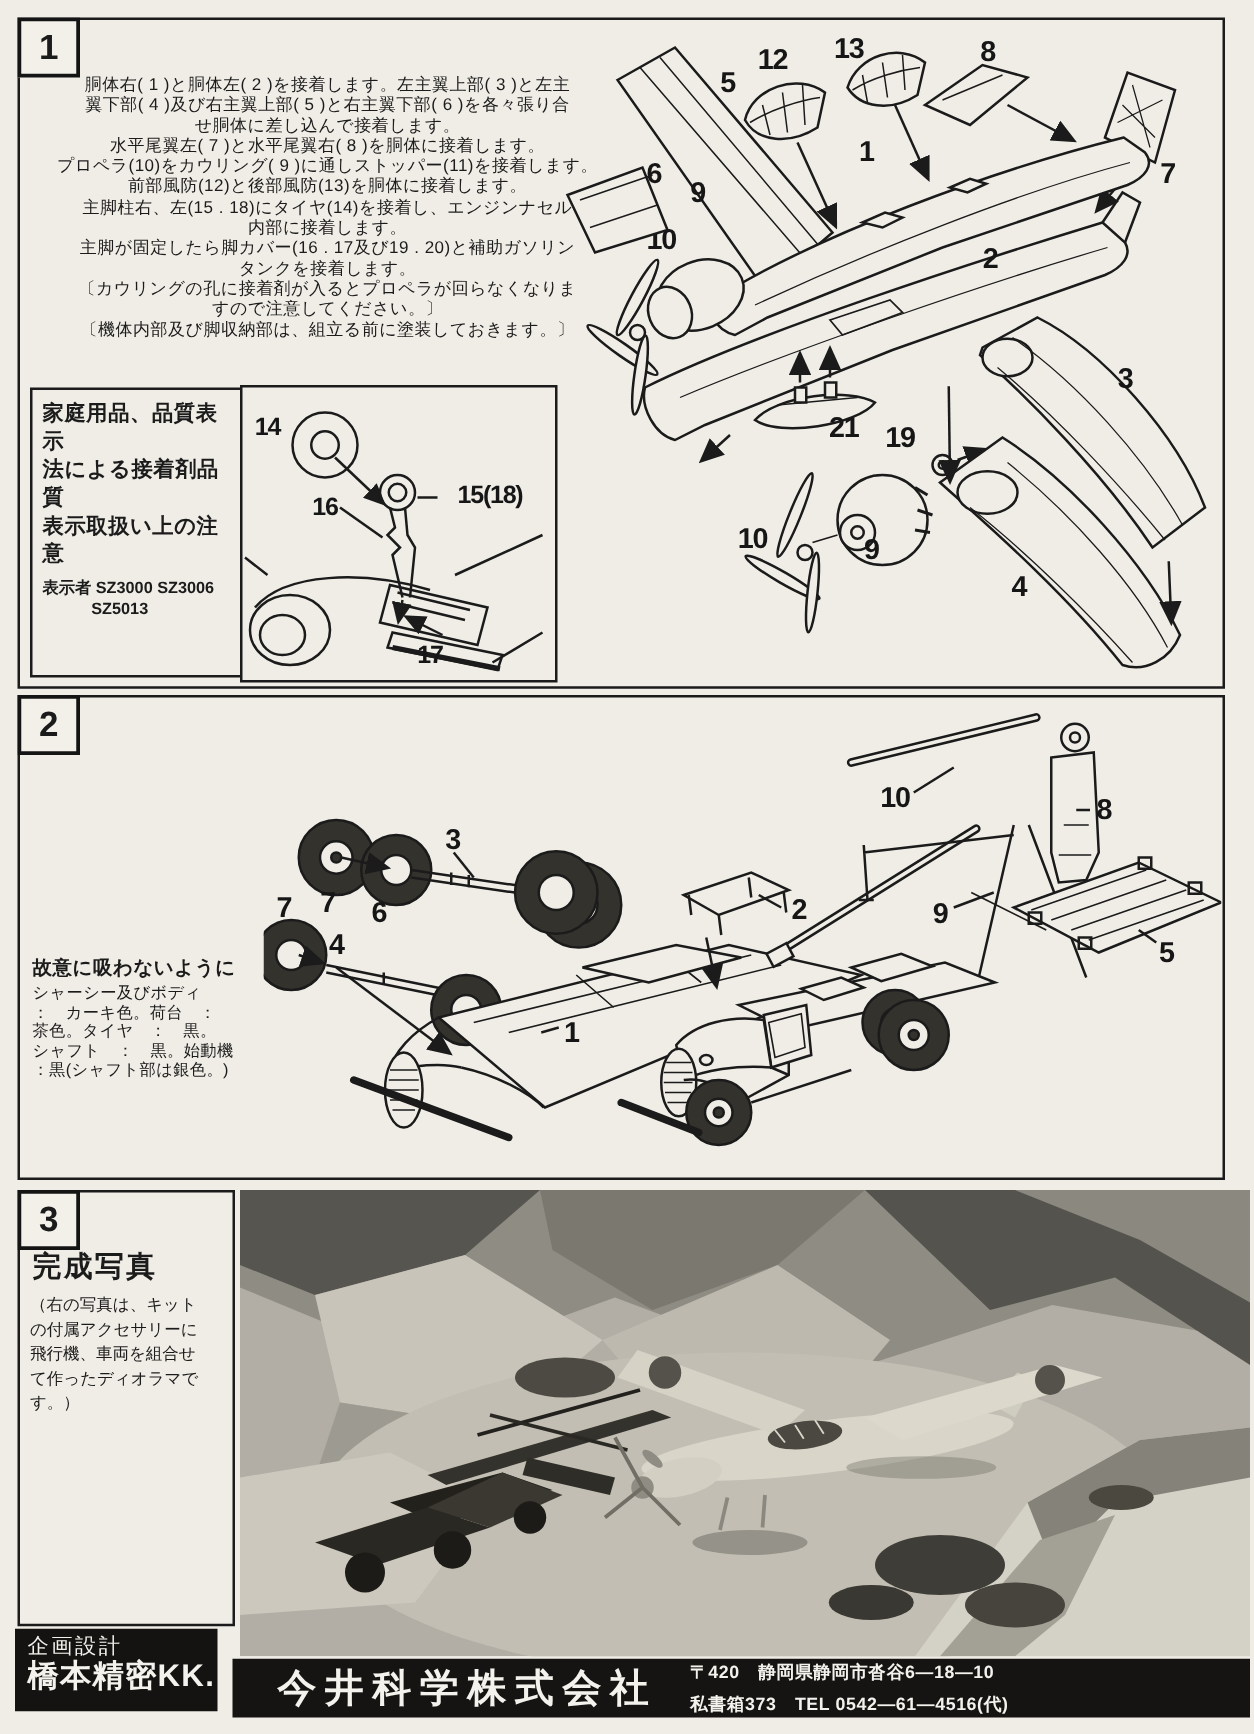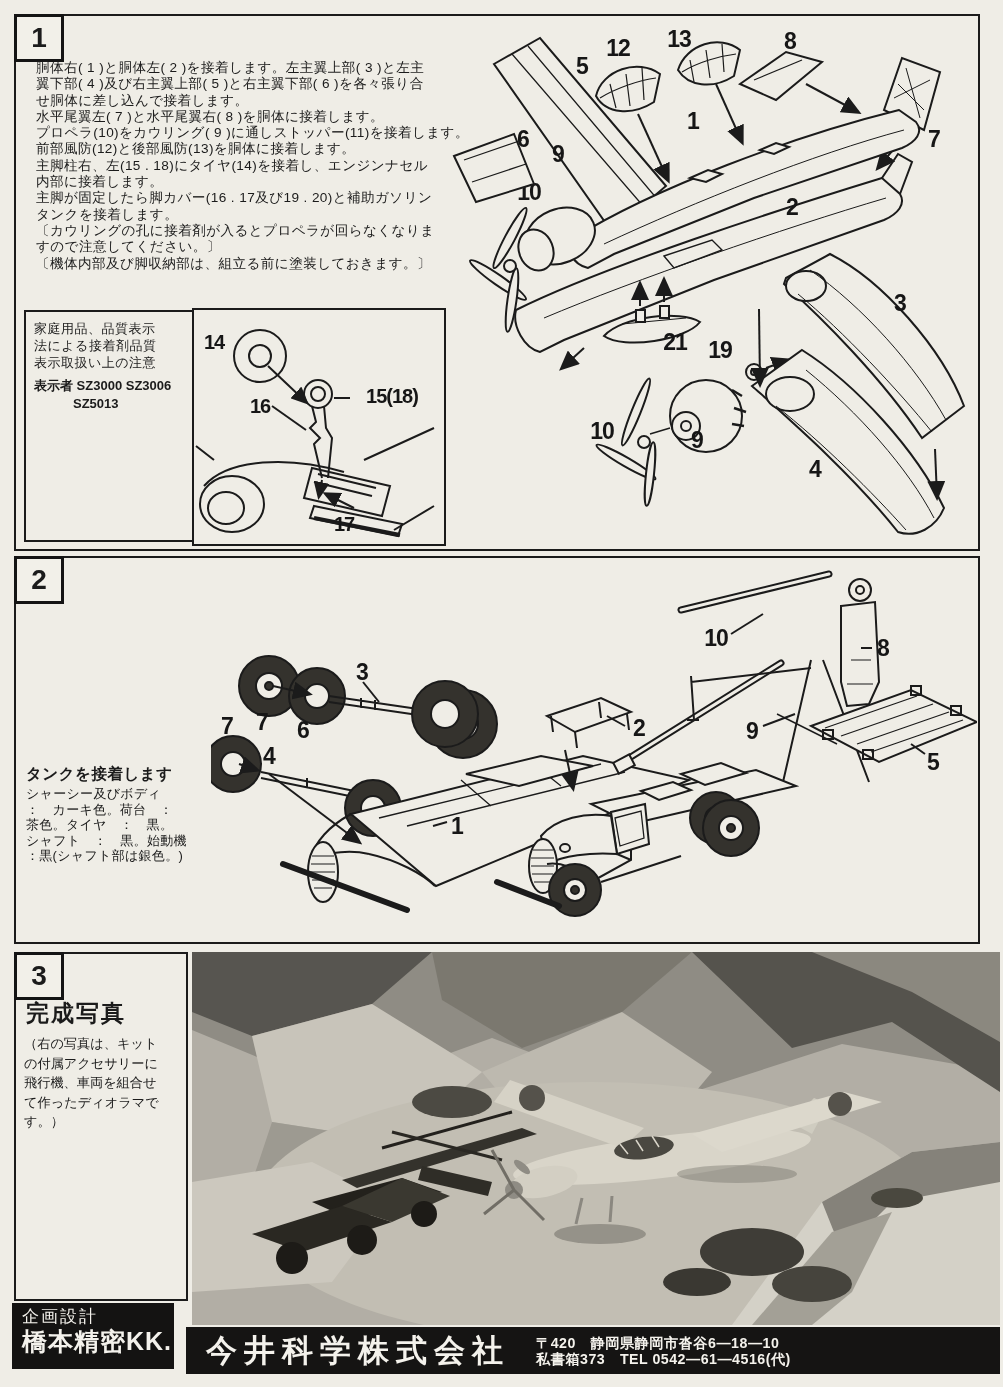--- a/index.html
+++ b/index.html
@@ -25,43 +25,43 @@
   }
   .co.small{font-size:20px}
   .overlay{position:absolute;left:0;top:0;width:100%;height:100%;pointer-events:none}
   svg{display:block}
   .s1-title{
     position:absolute;left:64px;top:8px;font-size:27px;font-weight:700;
     letter-spacing:9px;color:#141414;
   }
   .s1-body{
     position:absolute;left:20px;top:44px;width:452px;
-    font-size:13.6px;line-height:16.3px;letter-spacing:.4px;
-  }
-  .warn-title{font-weight:400;font-size:13px;line-height:1.32;letter-spacing:.5px;padding:8px 6px 4px 8px}
+    font-size:13.6px;line-height:16.3px;letter-spacing:.4px;text-align:center;
+  }
+  .warn-title{font-weight:700;font-size:17px;line-height:1.32;letter-spacing:.5px;padding:8px 6px 4px 8px}
   .warn-items{font-size:12.2px;line-height:1.52;padding:2px 4px 0 8px;letter-spacing:.2px}
   .warn-issuer{font-size:13px;font-weight:700;padding:2px 4px 0 8px;line-height:1.35}
   .s2-body{position:absolute;left:10px;top:38px;width:208px;font-size:13px;line-height:14.9px;letter-spacing:.3px}
   .s2-paint-title{position:absolute;left:10px;top:206px;font-size:15.5px;font-weight:700;letter-spacing:.5px}
   .s2-paint-body{position:absolute;left:10px;top:228px;width:208px;font-size:13px;line-height:15.6px;letter-spacing:.3px}
   .s3-title{position:absolute;left:10px;top:44px;font-size:23px;font-weight:700;letter-spacing:2px}
   .s3-body{position:absolute;left:8px;top:80px;width:156px;font-size:13.2px;line-height:19.5px}
   .s3-note{position:absolute;left:6px;top:288px;width:160px;font-size:12.8px;line-height:19px}
   .design-box{
     position:absolute;left:12px;top:1303px;width:162px;height:66px;
     background:#141312;color:#f4f2ec;padding:4px 0 0 10px;box-sizing:border-box;
   }
   .design-label{font-size:17px;letter-spacing:2px;line-height:1.2}
   .design-company{font-size:25px;font-weight:700;letter-spacing:1px;line-height:1.15}
   .footer-band{
     position:absolute;left:186px;top:1327px;width:814px;height:47px;
     background:#151413;color:#f4f2ec;display:flex;align-items:center;box-sizing:border-box;
   }
-  .footer-company{font-size:31px;font-weight:700;letter-spacing:7px;padding-left:20px;white-space:nowrap}
-  .footer-address{font-size:14.2px;font-weight:700;line-height:16px;padding-left:26px;letter-spacing:.5px;white-space:pre-line}
+  .footer-company{font-size:31px;font-weight:700;letter-spacing:7px;padding-left:36px;white-space:nowrap}
+  .footer-address{font-size:14.2px;font-weight:700;line-height:26px;padding-left:26px;letter-spacing:.5px;white-space:pre-line}
 </style>
 </head>
 <body>
 
 <div class="box" style="left:14px;top:14px;width:962px;height:533px">
   <div class="numbox">1</div>
   <div class="s1-body pre">胴体右( 1 )と胴体左( 2 )を接着します。左主翼上部( 3 )と左主
 翼下部( 4 )及び右主翼上部( 5 )と右主翼下部( 6 )を各々張り合
 せ胴体に差し込んで接着します。
 水平尾翼左( 7 )と水平尾翼右( 8 )を胴体に接着します。
@@ -220,21 +220,21 @@
   <svg class="abs" style="left:432px;top:110px" width="110" height="90" viewBox="0 0 110 90">
     <g stroke="#1b1b1b" stroke-width="2" fill="#efede6">
       <path d="M6,30 L66,8 L86,58 L28,76 Z"></path>
       <path d="M16,34 L74,14 M24,56 L78,38" fill="none" stroke-width="1.2"></path>
     </g>
   </svg>
 </div>
 
 <div class="box" style="left:14px;top:556px;width:962px;height:384px">
   <div class="numbox">2</div>
-  <div class="s2-paint-title">タンクを接着します</div>
+  <div class="s2-paint-title">故意に吸わないように</div>
   <div class="s2-paint-body pre">シャーシー及びボディ
 ：　カーキ色。荷台　：
 茶色。タイヤ　：　黒。
 シャフト　：　黒。始動機
 ：黒(シャフト部は銀色。)</div>
 
   <div class="abs" style="left:195px;top:6px;width:766px;height:372px">
     <svg width="766" height="372" viewBox="0 0 766 372">
       <defs>
           <marker id="ah2" markerWidth="10" markerHeight="9" refX="8" refY="4.5" orient="auto">

